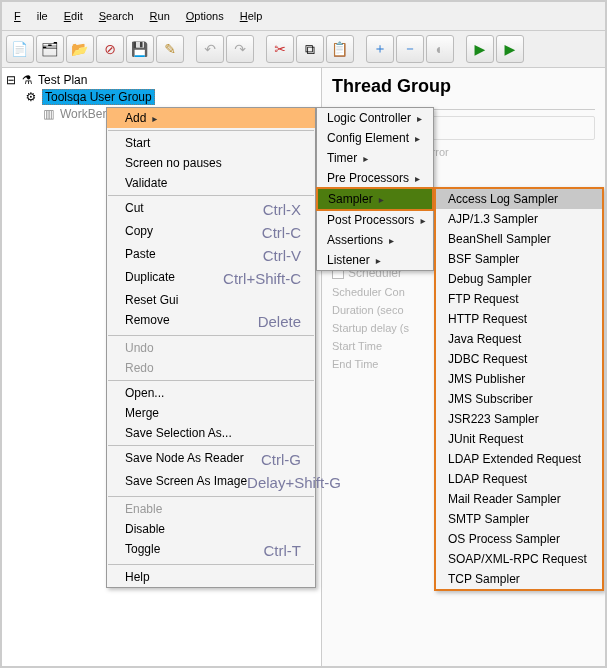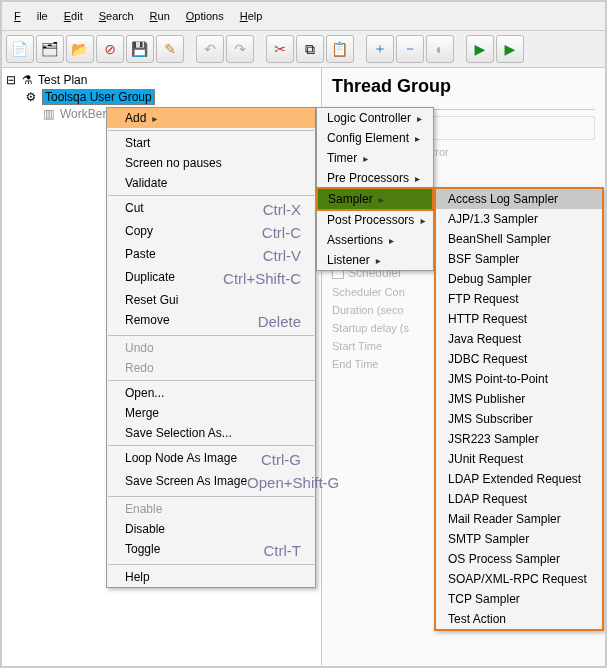--- a/index.html
+++ b/index.html
@@ -261,26 +261,26 @@
       <span>Open...</span>
     </div>
     <div class="ctx-row">
       <span>Merge</span>
     </div>
     <div class="ctx-row">
       <span>Save Selection As...</span>
     </div>
     <div class="ctx-sep"></div>
     <div class="ctx-row">
-      <span>Loop Node As Image</span>
+      <span>Save Node As Reader</span>
       <span class="sc">Ctrl-G</span>
     </div>
     <div class="ctx-row">
       <span>Save Screen As Image</span>
-      <span class="sc">Open+Shift-G</span>
+      <span class="sc">Delay+Shift-G</span>
     </div>
     <div class="ctx-sep"></div>
     <div class="ctx-row disabled">
       <span>Enable</span>
     </div>
     <div class="ctx-row">
       <span>Disable</span>
     </div>
     <div class="ctx-row">
       <span>Toggle</span>
@@ -322,26 +322,24 @@
 <div class="ctx sub2" id="sub2">
     <div class="ctx-row hi">Access Log Sampler</div>
     <div class="ctx-row">AJP/1.3 Sampler</div>
     <div class="ctx-row">BeanShell Sampler</div>
     <div class="ctx-row">BSF Sampler</div>
     <div class="ctx-row">Debug Sampler</div>
     <div class="ctx-row">FTP Request</div>
     <div class="ctx-row">HTTP Request</div>
     <div class="ctx-row">Java Request</div>
     <div class="ctx-row">JDBC Request</div>
-    <div class="ctx-row">JMS Point-to-Point</div>
     <div class="ctx-row">JMS Publisher</div>
     <div class="ctx-row">JMS Subscriber</div>
     <div class="ctx-row">JSR223 Sampler</div>
     <div class="ctx-row">JUnit Request</div>
     <div class="ctx-row">LDAP Extended Request</div>
     <div class="ctx-row">LDAP Request</div>
     <div class="ctx-row">Mail Reader Sampler</div>
     <div class="ctx-row">SMTP Sampler</div>
     <div class="ctx-row">OS Process Sampler</div>
     <div class="ctx-row">SOAP/XML-RPC Request</div>
     <div class="ctx-row">TCP Sampler</div>
-    <div class="ctx-row">Test Action</div>
   </div>
 
 </body></html>

